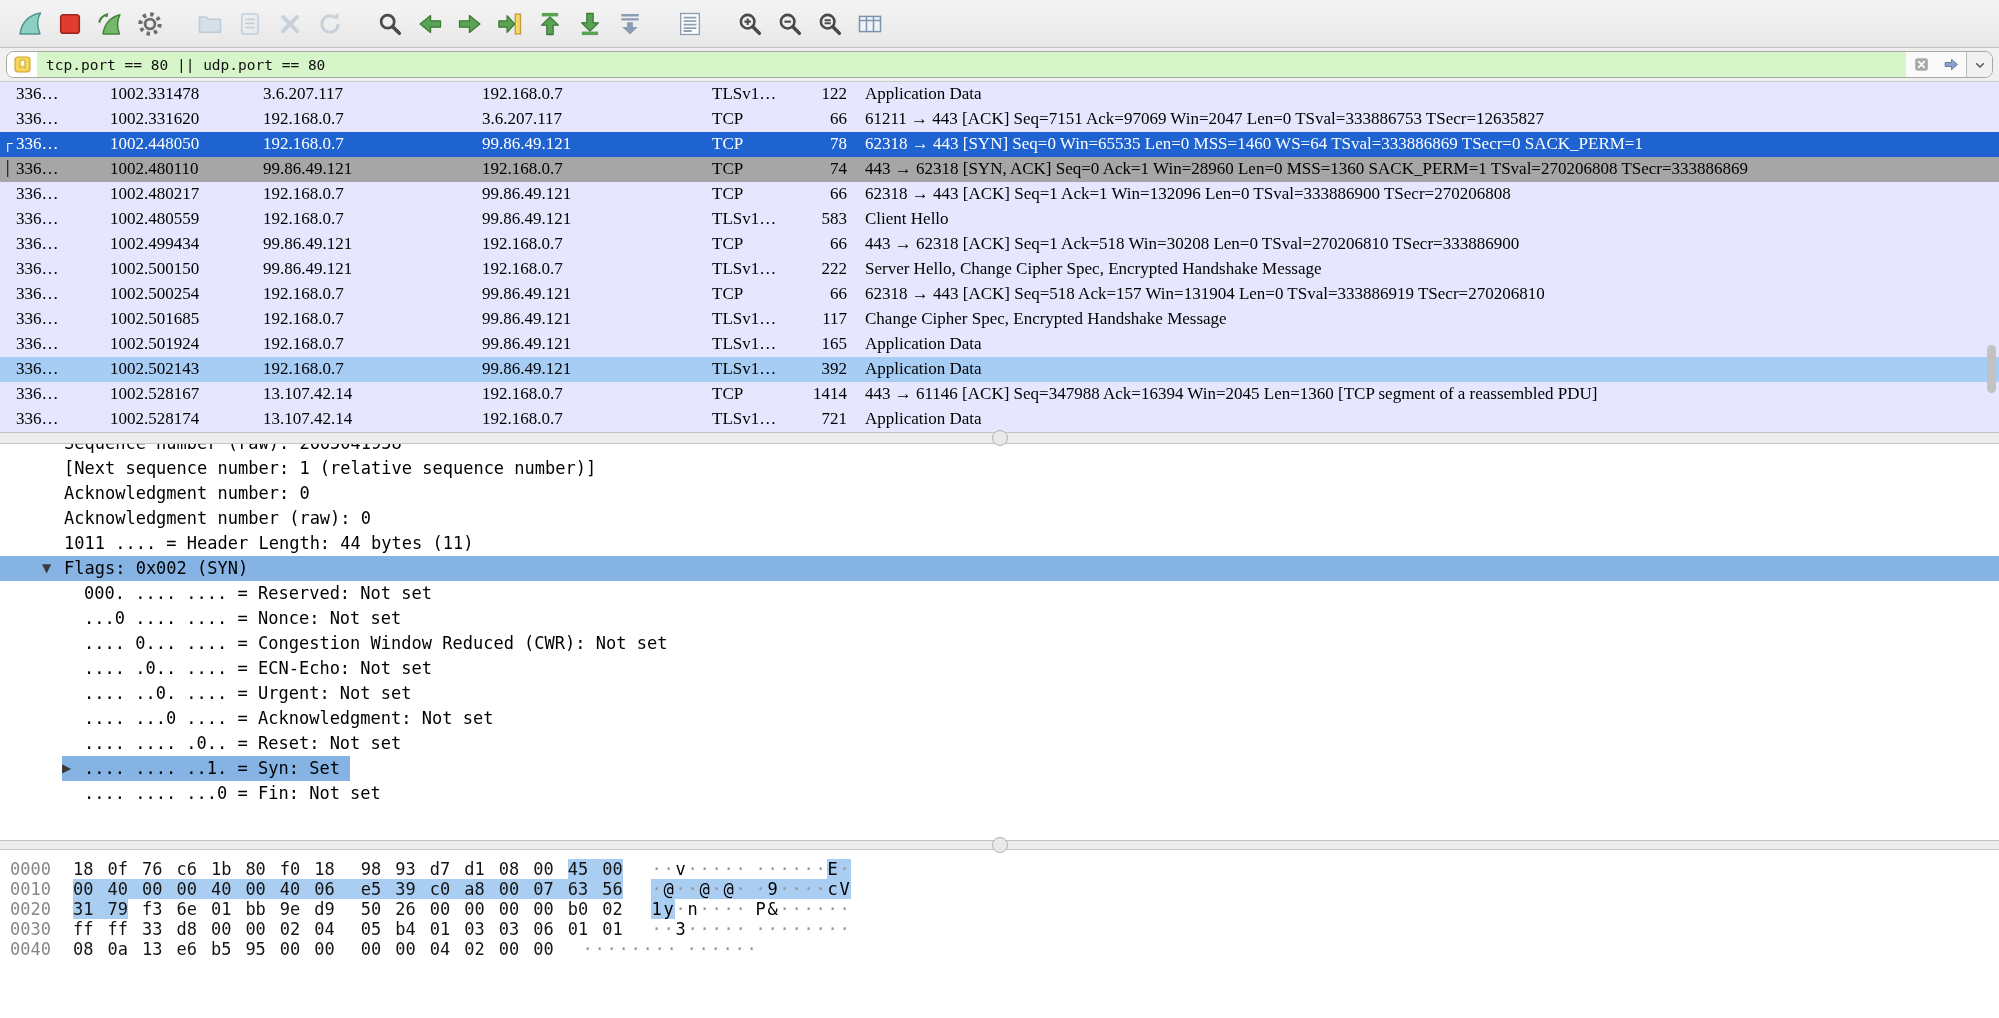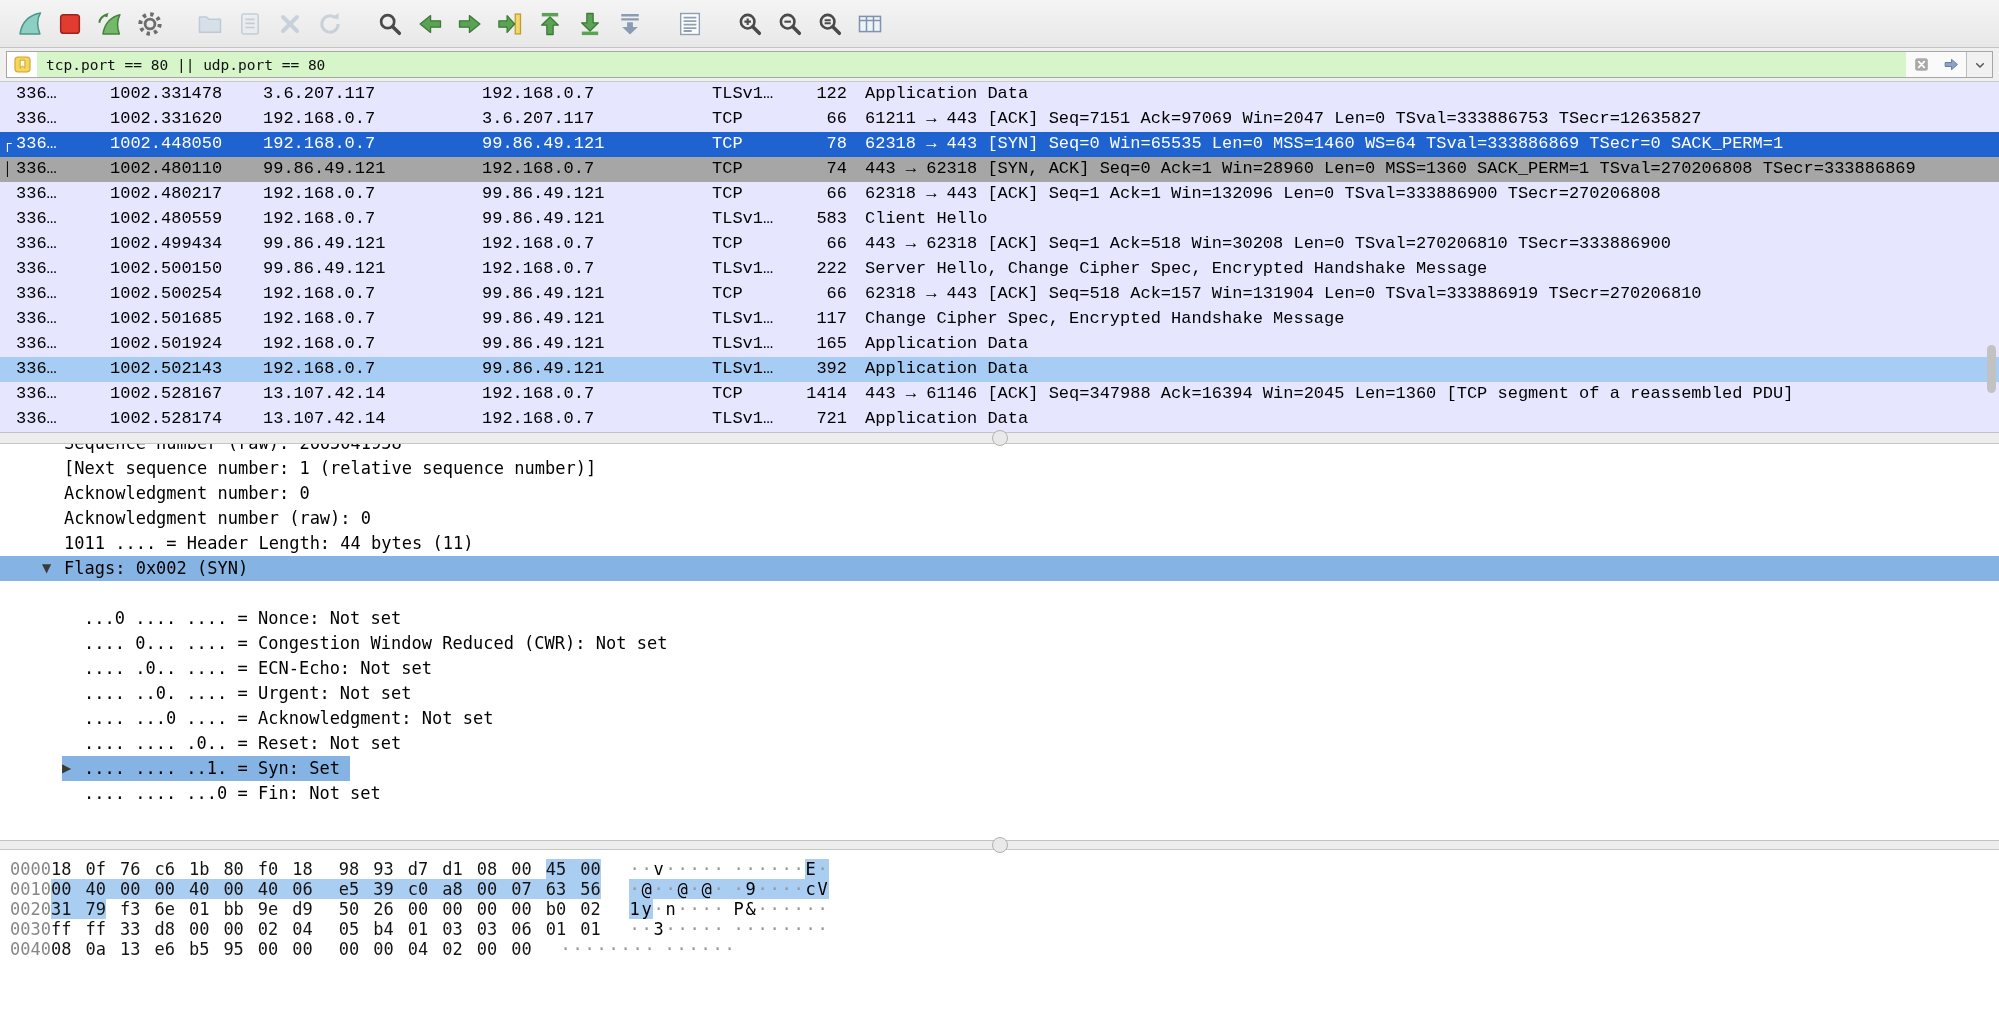--- a/index.html
+++ b/index.html
@@ -10,41 +10,41 @@
   
   .toolbar{height:48px;flex:0 0 auto;background:linear-gradient(#f4f4f4,#e8e8e8);
     border-bottom:1px solid #c4c4c4;display:flex;align-items:center;padding:0 10px}
   .tbtn{width:40px;height:40px;display:flex;align-items:center;justify-content:center;border-radius:6px}
   .tbtn.disabled{opacity:.42}
   .ticon,.ticon svg{width:28px;height:28px;display:block}
   .tsep{width:20px;flex:0 0 auto}
 
   
   .filterbar{height:34px;flex:0 0 auto;background:#f0f0f0;border-bottom:1px solid #c9c9c9;padding:3px 6px}
-  .ffield{height:27px;border:1px solid #a6a6a6;border-radius:0;background:#fff;display:flex;align-items:stretch;overflow:hidden}
+  .ffield{height:27px;border:1px solid #a6a6a6;border-radius:8px;background:#fff;display:flex;align-items:stretch;overflow:hidden}
   .fbookmark{width:30px;flex:0 0 auto;display:flex;align-items:center;justify-content:center;background:#fff}
   .fbookmark svg{width:19px;height:19px}
   .finput-wrap{flex:1 1 auto;background:var(--filter_valid_bg);display:flex;align-items:center}
   .finput{width:100%;height:100%;border:none;outline:none;background:transparent;
     font-family:"DejaVu Sans Mono",monospace;font-size:14.5px;color:#101010;padding-left:9px}
   .fclear,.fapply{width:30px;flex:0 0 auto;display:flex;align-items:center;justify-content:center;background:#fafafa}
   .fclear svg,.fapply svg{width:19px;height:19px}
   .fcaret{width:26px;flex:0 0 auto;display:flex;align-items:center;justify-content:center;background:#f1f1f1;border-left:1px solid #bcbcbc}
   .fcaret svg{width:16px;height:16px}
 
   
   .plist{flex:0 0 auto;position:relative;background:#fff}
   .phead{height:26px;display:flex;background:linear-gradient(#f7f7f7,#ececec);border-bottom:1px solid #bfbfbf}
   .hcell{font-size:15px;color:#323232;padding:4px 0 0 8px;border-right:1px solid #d4d4d4;
     overflow:hidden;white-space:nowrap;flex:0 0 auto}
   .c0{width:102px}.c1{width:153px}.c2{width:219px}.c3{width:230px}.c4{width:86px}.c5{width:67px}
   .c6{flex:1 1 auto;border-right:none;min-width:0}
   .prows{height:350px;overflow:hidden}
   .prow{height:25px;display:flex;position:relative;background:var(--row_default_bg);
-    font-family:Liberation Mono, monospace;font-size:17px;line-height:24px;color:#000;white-space:nowrap}
+    font-family:Liberation Serif, serif;font-size:17px;line-height:24px;color:#000;white-space:nowrap}
   .prow.selected{background:var(--accent_selected);color:#fff}
   .prow.gray{background:var(--row_gray_bg)}
   .prow.lightblue{background:var(--row_lightblue_bg)}
   .pcell{padding-left:8px;overflow:hidden;flex:0 0 auto}
   .pcell.c0{padding-left:16px}
   .pcell.num{text-align:right;padding-right:10px;padding-left:0}
   .pcell.c6{flex:1 1 auto;min-width:0}
   .mark{position:absolute;left:3px;top:0;font-size:14px}
   .pscroll{position:absolute;right:1px;top:26px;bottom:0;width:12px}
   .pthumb{position:absolute;right:2px;top:237px;width:9px;height:48px;border-radius:5px;background:#c2c2c2}
@@ -67,21 +67,21 @@
   .dspace.i2{width:62px}
   .dwrap,.dhl{display:flex}
   .dhl{background:var(--detail_highlight);padding-right:10px}
   .dexp{display:inline-block;width:22px;flex:0 0 auto;font-family:"DejaVu Sans",sans-serif;
     font-size:12px;color:#3a3a3a;line-height:25px}
 
   
   .hpane{flex:1 1 auto;background:#fff;padding:9px 0 0 10px;
     font-family:"DejaVu Sans Mono",monospace;font-size:17px}
   .hline{height:20px;line-height:20px;white-space:nowrap}
-  .hoff{color:#878787;}
+  .hoff{color:#878787;margin-right:22px}
   .hb{display:inline-block;padding-right:14px;color:#141414;background-clip:content-box}
   .hb.g{padding-right:26px}
   .hb.hl{background-color:var(--hex_highlight)}
   .hb.ext{background-clip:border-box}
   .hascii{margin-left:14px}
   .ha{display:inline-block;width:12px;text-align:center;color:#979797;background-clip:content-box}
   .ha.g{width:20px;padding-right:8px}
   .ha.pr{color:#000}
   .ha.hl{background-color:var(--hex_highlight)}
   .ha.ext{background-clip:border-box}
@@ -465,20 +465,24 @@
         </div>
         <div class="dline dfull">
           <span class="dspace i1"></span>
           <span class="dwrap">
             <span class="dexp">▼</span>
             <span class="dtext">Flags: 0x002 (SYN)</span>
           </span>
         </div>
         <div class="dline">
           <span class="dspace i2"></span>
+          <span class="dwrap">
+            <span class="dexp"></span>
+            <span class="dtext">000. .... .... = Reserved: Not set</span>
+          </span>
         </div>
         <div class="dline">
           <span class="dspace i2"></span>
           <span class="dwrap">
             <span class="dexp"></span>
             <span class="dtext">...0 .... .... = Nonce: Not set</span>
           </span>
         </div>
         <div class="dline">
           <span class="dspace i2"></span>

